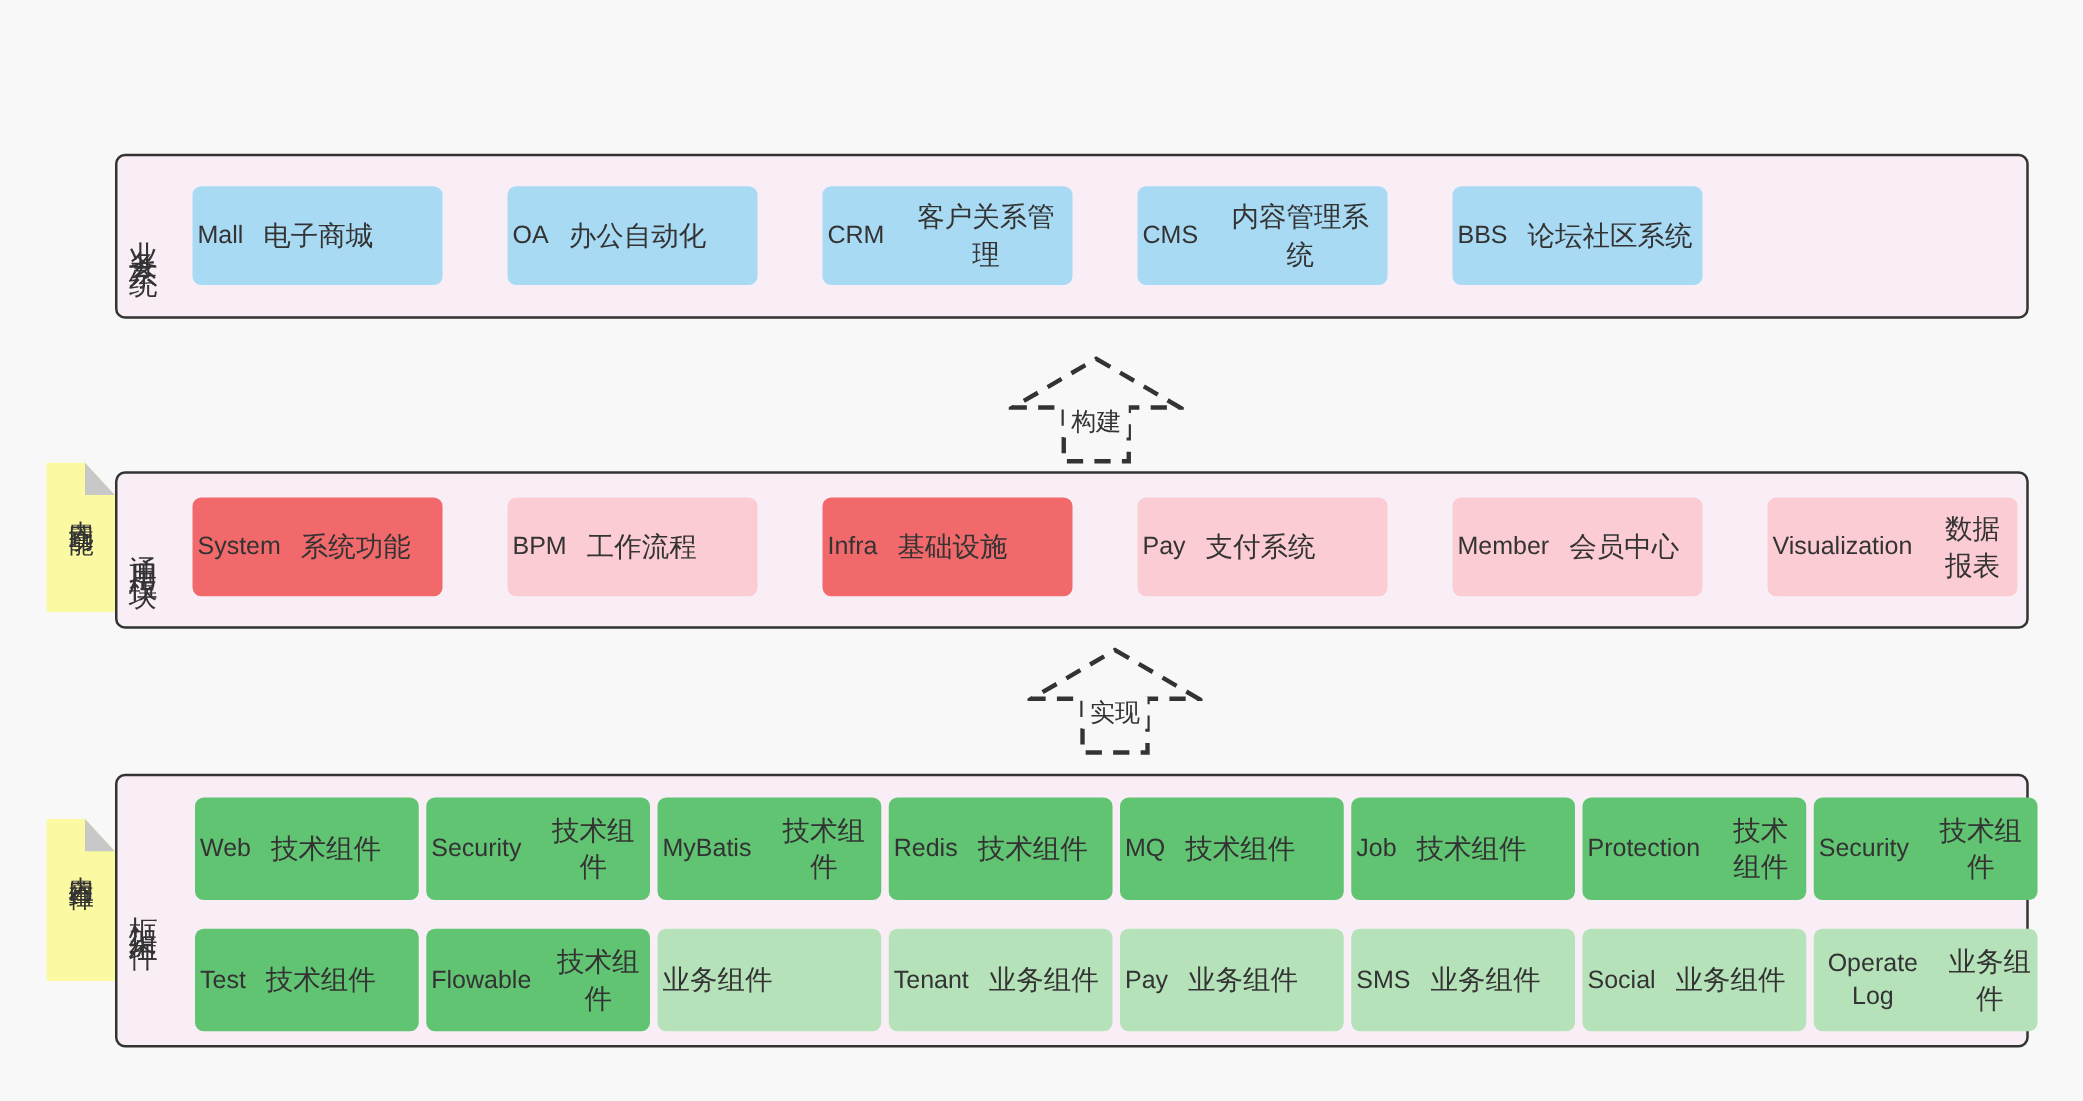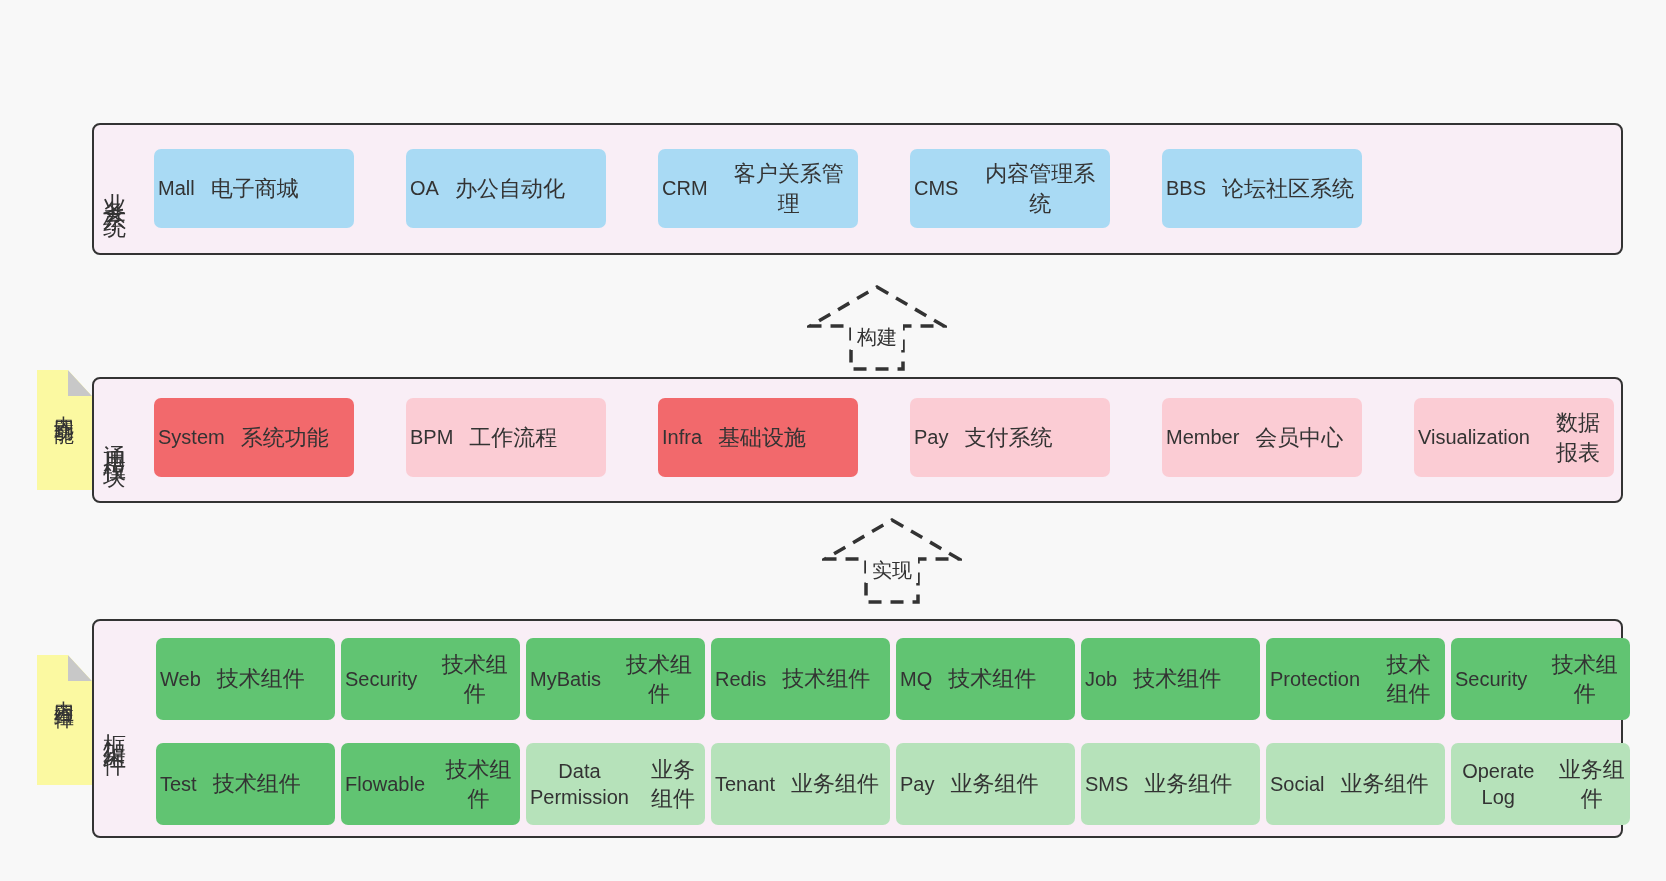--- a/index.html
+++ b/index.html
@@ -197,21 +197,20 @@
       </div>
       <div class="box green">
         <div class="en">Test</div>
         <div class="zh">技术组件</div>
       </div>
       <div class="box green">
         <div class="en">Flowable</div>
         <div class="zh">技术组件</div>
       </div>
       <div class="box green-light">
-        <div class="en">Data Permission</div>
         <div class="zh">业务组件</div>
       </div>
       <div class="box green-light">
         <div class="en">Tenant</div>
         <div class="zh">业务组件</div>
       </div>
       <div class="box green-light">
         <div class="en">Pay</div>
         <div class="zh">业务组件</div>
       </div>

